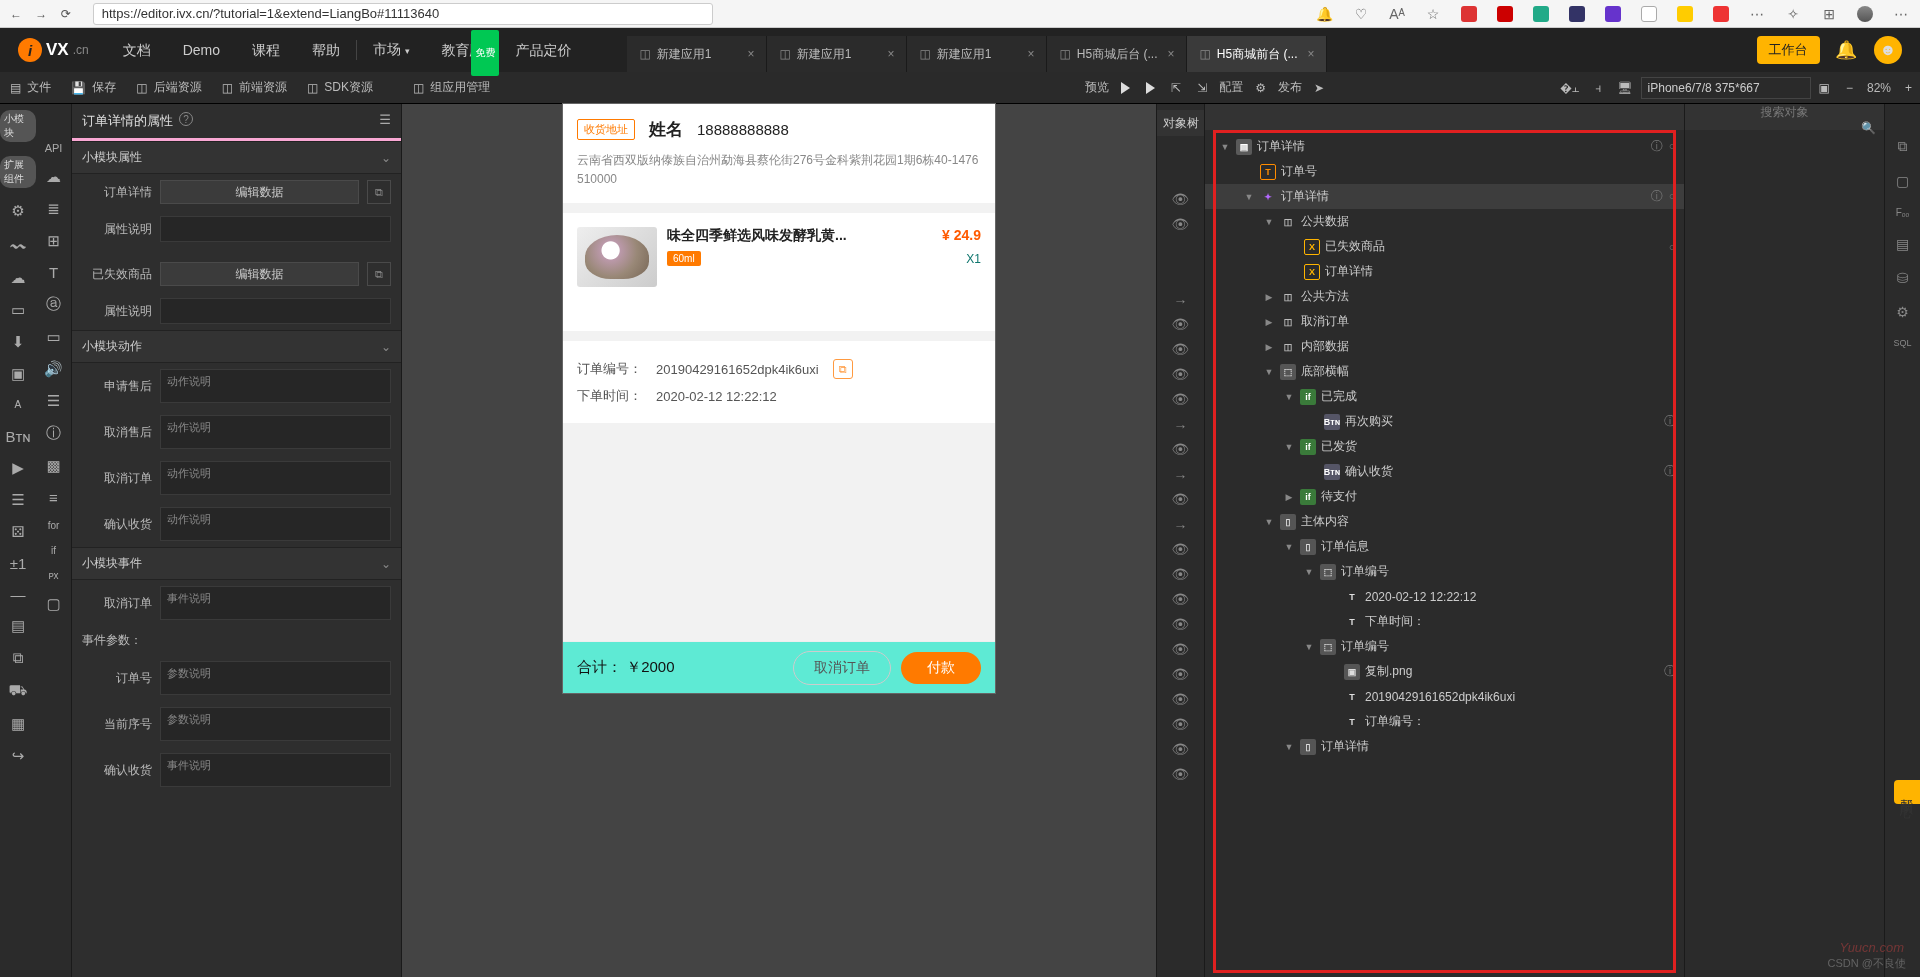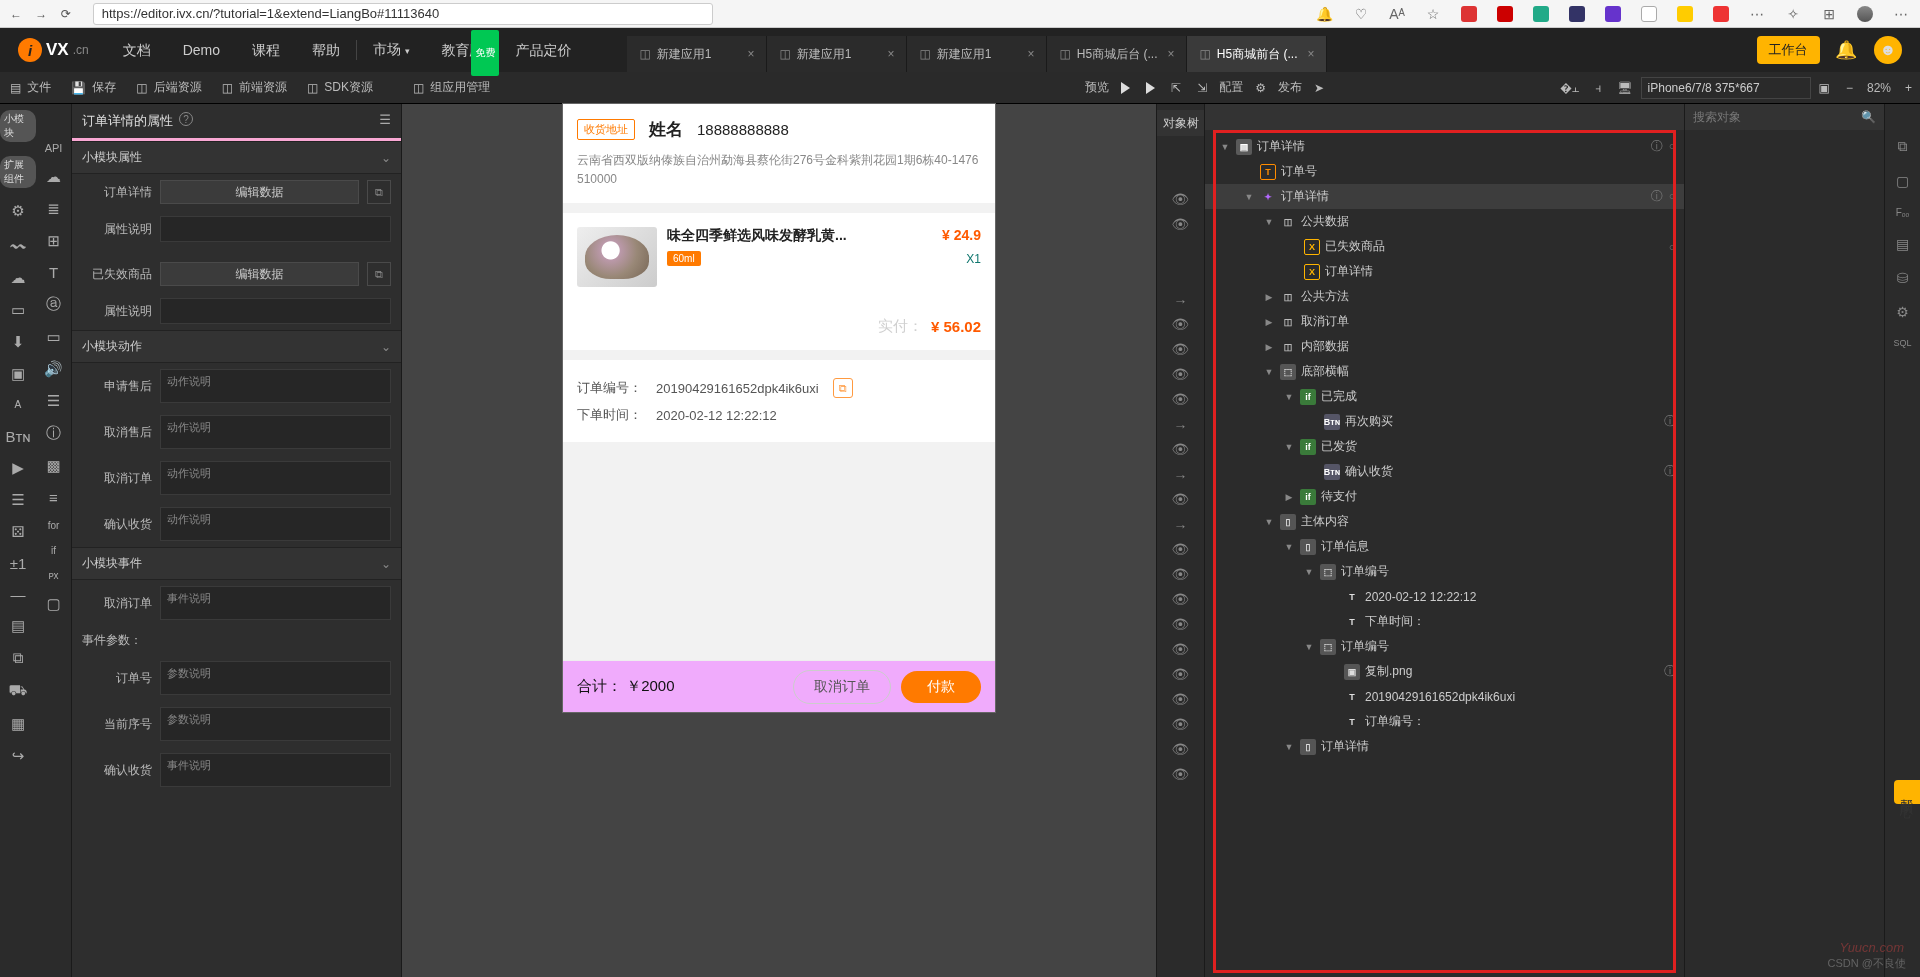--- a/index.html
+++ b/index.html
@@ -79,21 +79,21 @@
 .prod-info { flex:1; }
 .prod-title { font-size:14px; font-weight:bold; color:#222; }
 .prod-price { color:#ff5a00; font-size:14px; font-weight:bold; }
 .prod-sub { display:flex; justify-content:space-between; margin-top:6px; align-items:center; }
 .vol-tag { background:#ff7a00; color:#fff; font-size:10px; padding:2px 6px; border-radius:2px; }
 .qty { color:#0f766e; font-size:12px; }
 .pay-row { display:flex; justify-content:flex-end; align-items:center; gap:8px; font-size:15px; }
 .pay-row .amt { color:#ff5a00; font-weight:bold; }
 .info-row { display:flex; gap:14px; font-size:13px; color:#555; padding:4px 0; align-items:center; }
 .copy-ic { width:20px; height:20px; border:1px solid #ff9a40; border-radius:3px; display:inline-flex; align-items:center; justify-content:center; color:#ff9a40; font-size:11px; }
-.bottom-bar { position:absolute; bottom:0; left:0; right:0; height:52px; background:#f0abfc; border-top:1px solid #eee; display:flex; align-items:center; padding:0 14px; gap:10px; }
+.bottom-bar { position:absolute; bottom:0; left:0; right:0; height:52px; background:#5eead4; border-top:1px solid #eee; display:flex; align-items:center; padding:0 14px; gap:10px; }
 .total { font-size:15px; color:#111; }
 .btn-outline { margin-left:auto; border:1px solid #ccc; border-radius:20px; padding:7px 20px; font-size:14px; color:#555; cursor:pointer; }
 .btn-pay { background:#ff7a00; color:#fff; border-radius:20px; padding:7px 26px; font-size:14px; cursor:pointer; }
 
 
 .eyes { width:48px; background:#2b2b2b; border-left:1px solid #1a1a1a; display:flex; flex-direction:column; align-items:center; padding-top:6px; }
 .eyes .slot { height:25px; display:flex; align-items:center; justify-content:center; color:#888; font-size:14px; width:100%; }
 .arrow-r { color:#ff9a00; }
 
 
@@ -104,21 +104,21 @@
 .node { display:flex; align-items:center; height:25px; font-size:12px; color:#ccc; cursor:pointer; padding-right:8px; }
 .node.sel { background:#3d3d3d; }
 .node .tw { width:12px; text-align:center; color:#888; font-size:9px; }
 .node .ic { width:16px; height:16px; margin:0 5px; border-radius:2px; display:flex; align-items:center; justify-content:center; font-size:9px; font-weight:bold; }
 .ic-page { background:#5a5a5a; color:#fff; } .ic-t { background:none; border:1px solid #ff8c00; color:#ff8c00; } .ic-puz { color:#b468ff; font-size:14px; } .ic-cube { color:#bbb; font-size:13px; } .ic-x { background:none; border:1px solid #ffb400; color:#ffb400; } .ic-if { background:#3a7a3a; color:#fff; font-size:8px; } .ic-btn { background:#556; color:#fff; font-size:8px; } .ic-col { background:#555; color:#ddd; } .ic-row { background:#555; color:#ddd; } .ic-txt { color:#ddd; font-size:13px; font-weight:bold; } .ic-img { background:#555; color:#ddd; font-size:9px; }
 .node .meta { margin-left:auto; color:#777; font-size:12px; }
 .node .meta span { margin-left:6px; }
 
 
 .search-col { width:200px; background:#2b2b2b; border-left:1px solid #1a1a1a; }
-.search-box { height:26px; display:flex; align-items:center; padding:0 8px; background:#333; color:#777; font-size:12px; }
+.search-box { height:26px; display:flex; align-items:center; padding:0 8px; background:#333; color:#777; font-size:12px;flex-direction:column; }
 .search-box .mag { margin-left:auto; }
 .far-icons { width:36px; background:#2b2b2b; border-left:1px solid #1a1a1a; display:flex; flex-direction:column; align-items:center; padding-top:34px; gap:18px; color:#888; font-size:14px; }
 
 
 .help-tab { position:fixed; right:0; top:780px; width:26px; background:#ffb400; color:#333; font-size:13px; padding:8px 5px; text-align:center; writing-mode:vertical-rl; border-radius:4px 0 0 4px; cursor:pointer; letter-spacing:2px; }
 .watermark { position:fixed; right:16px; bottom:22px; color:#cc4444; font-size:13px; opacity:.45; font-style:italic; pointer-events:none;text-align:center; }
 .csdn { position:fixed; right:14px; bottom:6px; color:#888; font-size:11px; opacity:.6; pointer-events:none; }
 </style>
 </head>
 <body>
@@ -393,24 +393,20 @@
               <span class="prod-title">味全四季鲜选风味发酵乳黄...</span>
               <span class="prod-price">¥ 24.9</span>
             </div>
             <div class="prod-sub">
               <span class="vol-tag">60ml</span>
               <span class="qty">X1</span>
             </div>
           </div>
         </div>
         <div style="height:30px"></div>
-        <div class="pay-row">
-            <span>实付：</span>
-            <span class="amt">¥ 56.02</span>
-          </div>
       </div>
       <div class="card">
         <div class="info-row">
             <span>订单编号：</span>
             <span>20190429161652dpk4ik6uxi</span>
             <span class="copy-ic">⧉</span>
           </div>
         <div class="info-row">
             <span>下单时间：</span>
             <span>2020-02-12 12:22:12</span>

